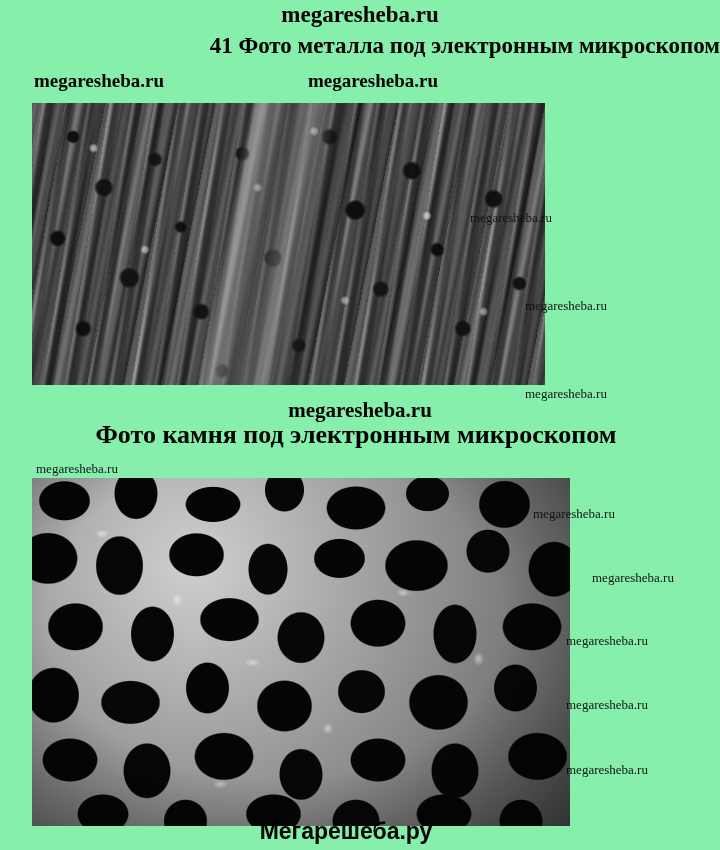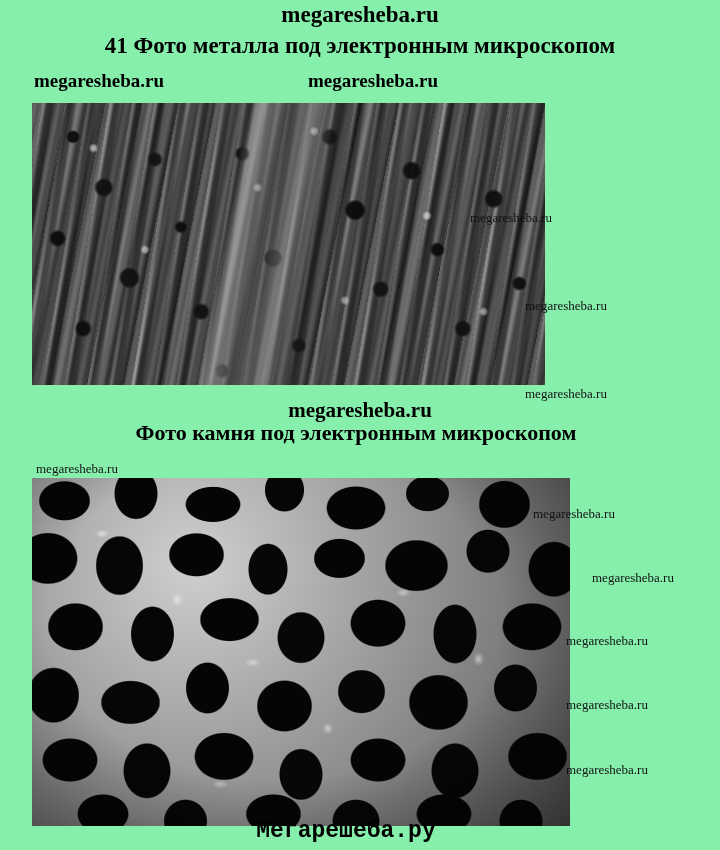--- a/index.html
+++ b/index.html
@@ -30,52 +30,52 @@
     font-family: "Liberation Serif", serif;
     font-weight: bold;
     font-size: 23px;
     letter-spacing: 0px;
   }
   .heading-metal {
     position: absolute;
     top: 33px;
     left: 0;
     width: 720px;
-    text-align: center;
+    text-align: right;
     font-family: "Liberation Serif", serif;
     font-size: 23px;
     font-weight: bold;
   }
   .heading-stone {
     position: absolute;
     top: 420px;
     left: 0;
     width: 712px;
     text-align: center;
     font-family: "Liberation Serif", serif;
-    font-size: 22px;
+    font-size: 26px;
     font-weight: bold;
   }
   .site-title-mid {
     position: absolute;
     top: 398px;
     left: 0;
     width: 720px;
     text-align: center;
     font-family: "Liberation Serif", serif;
     font-weight: bold;
     font-size: 21px;
   }
   .site-title-bottom {
     position: absolute;
     top: 818px;
     left: 0;
     width: 692px;
     text-align: center;
-    font-family: Liberation Mono, monospace;
+    font-family: Liberation Sans, sans-serif;
     font-weight: bold;
     font-size: 23px;
   }
   .wm {
     position: absolute;
     font-family: "Liberation Serif", serif;
     font-size: 13px;
     color: #111111;
     white-space: nowrap;
   }

